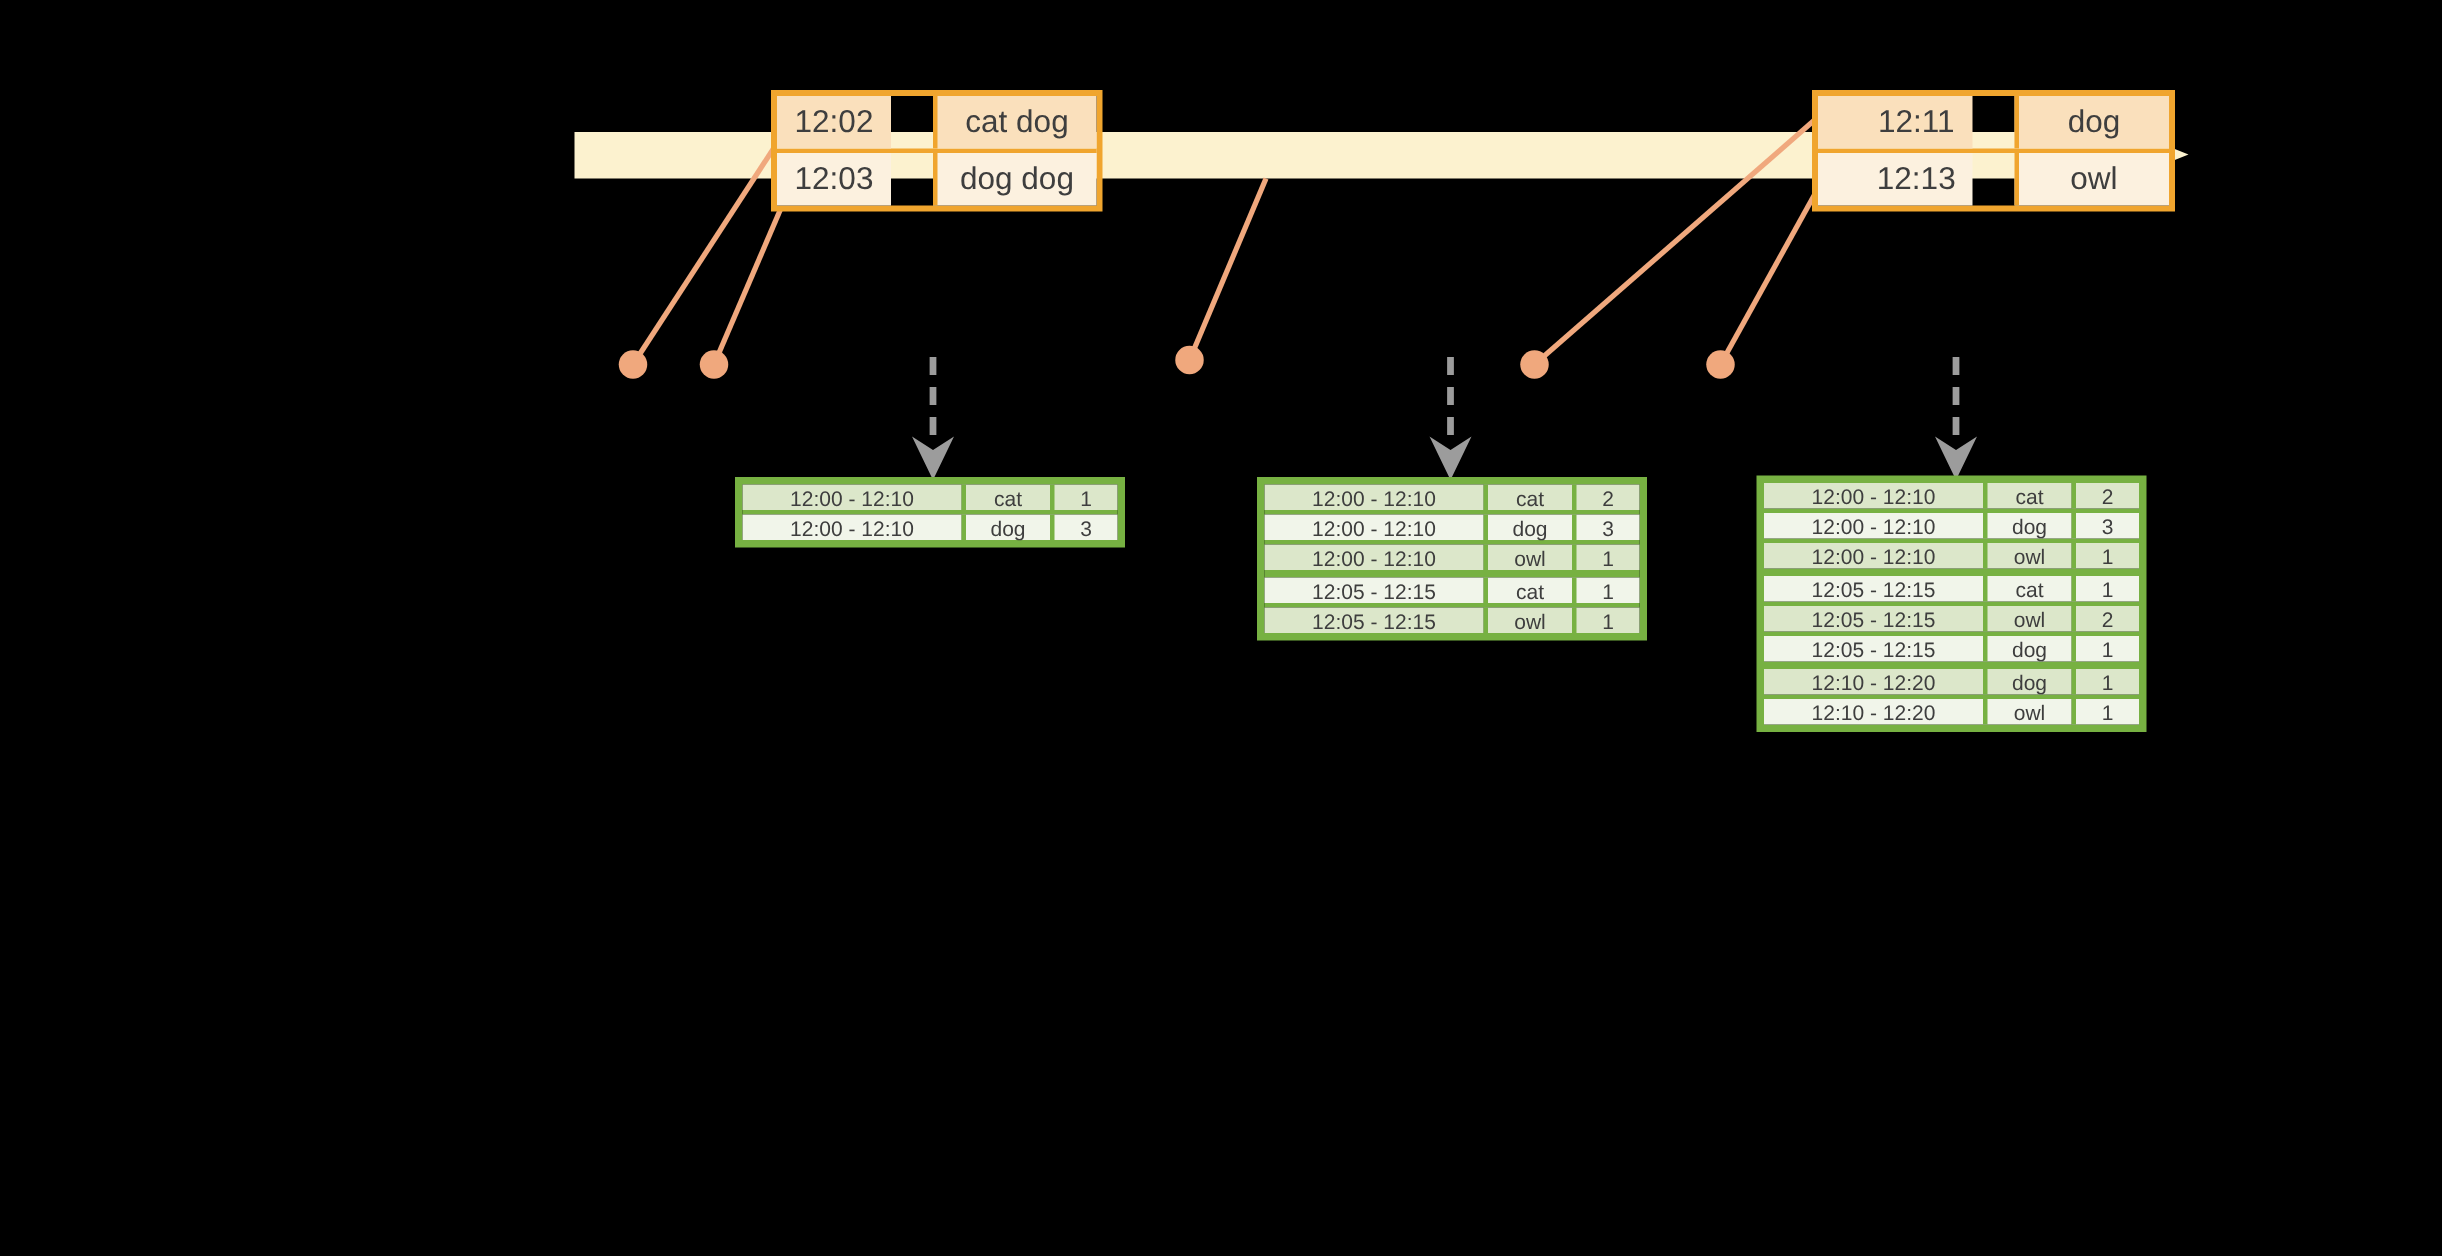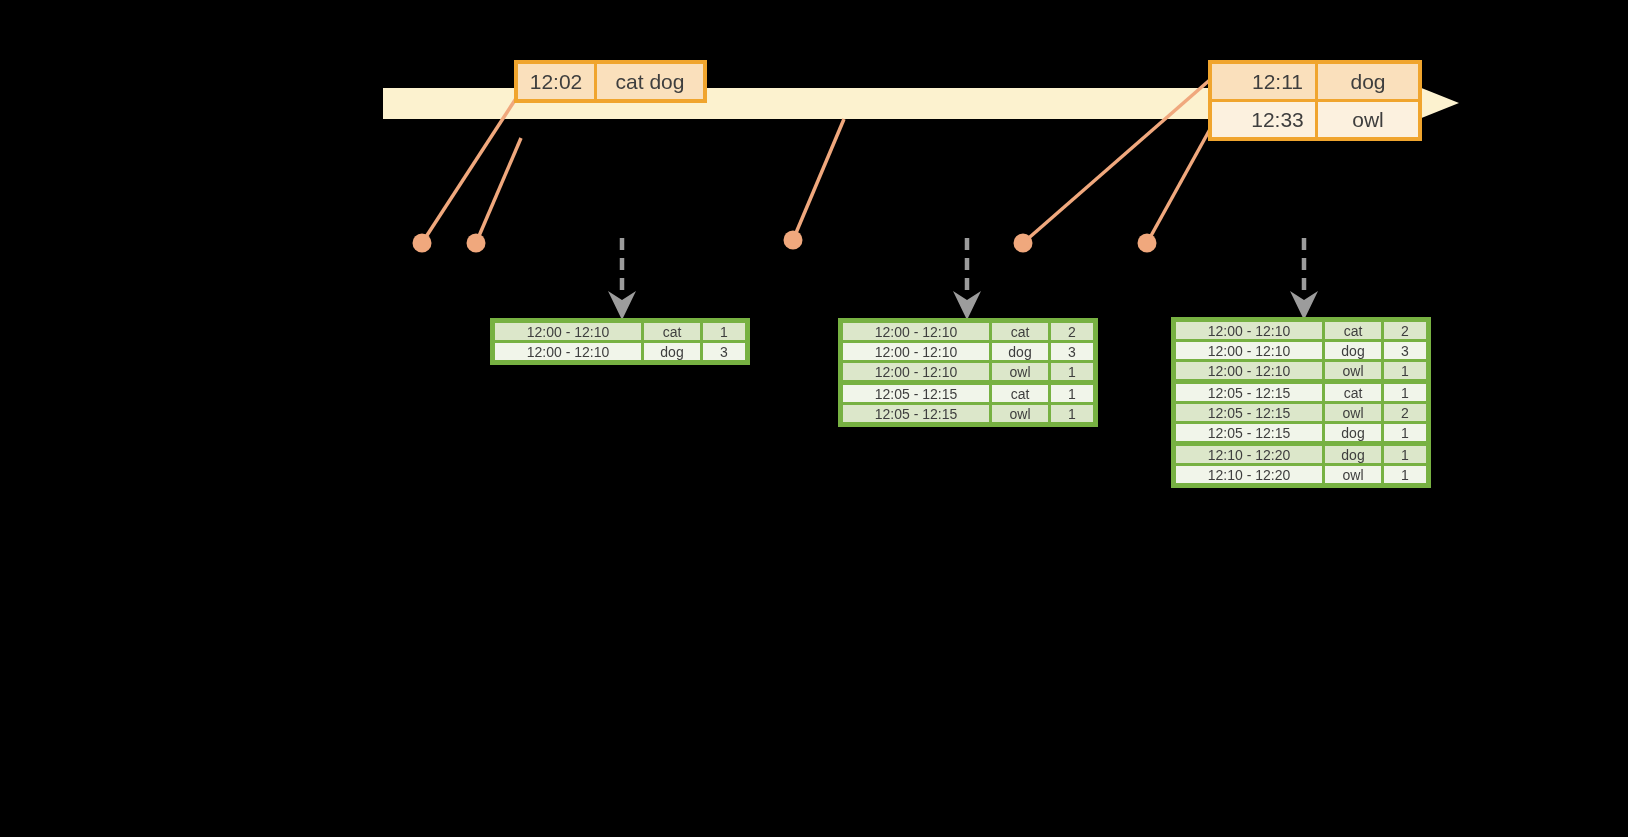--- a/index.html
+++ b/index.html
@@ -16,21 +16,21 @@
   }
   html,body{margin:0;padding:0;background:#000;}
   .canvas{
     position:relative;width:1628px;height:837px;background:#000;
     overflow:hidden;font-family:"Liberation Sans",sans-serif;color:var(--ink);
   }
   .gfx{position:absolute;left:0;top:0;}
 
   
   .etable{position:absolute;border:4px solid var(--gold);}
-  .etable .row{display:flex;}
+  .etable .row{display:flex;gap:28px;}
   .etable .row + .row{border-top:3px solid var(--gold);}
   .etable .cell{
     height:35px;display:flex;align-items:center;justify-content:center;
     font-size:21px;color:var(--ink);
   }
   .etable .t{width:76px;}
   .etable .w{width:106px;border-left:3px solid var(--gold);}
   .etable3 .t{width:75px;padding-left:28px;}
   .etable3 .w{width:100px;}
   .e-dark .cell{background:var(--peachD);}
@@ -87,30 +87,34 @@
       <line x1="1304" y1="238" x2="1304" y2="294" stroke="#9C9C9C" stroke-width="4.5" stroke-dasharray="12 8"></line>
       <path d="M1290,291 L1304,300 L1318,291 L1304,320 Z" fill="#9C9C9C"></path>
     </g>
   </svg>
 
   <div class="etable" style="left:514px;top:60px;">
     <div class="row e-dark">
       <div class="cell t">12:02</div>
       <div class="cell w">cat dog</div>
     </div>
+    <div class="row e-light">
+      <div class="cell t">12:03</div>
+      <div class="cell w">dog dog</div>
+    </div>
   </div>
 
 
   <div class="etable etable3" style="left:1208px;top:60px;">
     <div class="row e-dark">
       <div class="cell t">12:11</div>
       <div class="cell w">dog</div>
     </div>
     <div class="row e-light">
-      <div class="cell t">12:33</div>
+      <div class="cell t">12:13</div>
       <div class="cell w">owl</div>
     </div>
   </div>
 
   <div class="gtable" style="left:490px;top:318px;">
     <div class="row g-dark">
       <div class="cell win">12:00 - 12:10</div>
       <div class="cell wrd">cat</div>
       <div class="cell cnt">1</div>
     </div>

